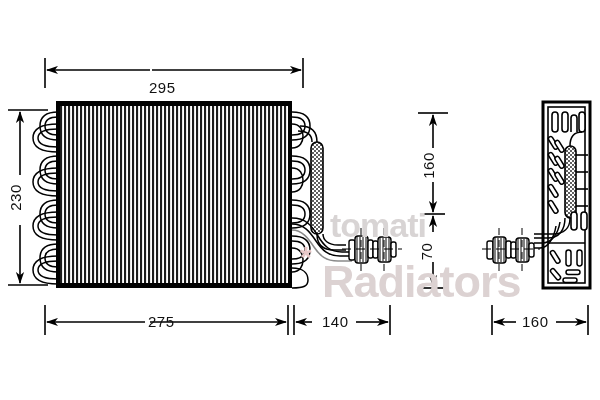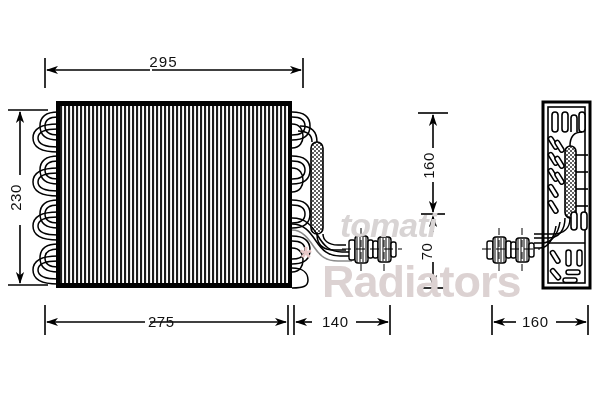--- a/index.html
+++ b/index.html
@@ -39,26 +39,25 @@
   .rot-ccw { transform: rotate(-90deg); }
   .wm {
     position: absolute;
     font-family: "Liberation Sans", sans-serif;
     font-weight: bold;
     white-space: nowrap;
     user-select: none;
     pointer-events: none;
   }
   .wm-line1 {
-    left: 340px;
+    left: 330px;
     top: 206px;
     font-size: 34px;
     color: #d8d4d4;
     letter-spacing: -1px;
-    font-style: italic;
   }
   .wm-line2 {
     left: 322px;
     top: 256px;
     font-size: 45px;
     color: #dcd2d2;
     letter-spacing: -1px;
   }
   .wm-mark {
     left: 300px;
@@ -329,21 +328,21 @@
       <line x1="588" y1="305" x2="588" y2="335" stroke="#000" stroke-width="1.6"></line>
       <line x1="494" y1="322" x2="516" y2="322" stroke="#000" stroke-width="1.6" marker-end="url(#arrR)" transform="rotate(180 505 322)"></line>
       <line x1="556" y1="322" x2="586" y2="322" stroke="#000" stroke-width="1.6" marker-end="url(#arrR)"></line>
     </g>
   </svg>
 
   <div class="wm wm-mark">*</div>
   <div class="wm wm-line1">tomati</div>
   <div class="wm wm-line2">Radiators</div>
 
-  <div class="dimtext" style="left:149px; top:55px;font-family:Liberation Mono, monospace;">295</div>
+  <div class="dimtext" style="left:149px; top:79px;">295</div>
 
   <div class="dimtext vert rot-ccw" style="left:2px; top:189px;">230</div>
 
   <div class="dimtext" style="left:148px; top:313px;">275</div>
 
   <div class="dimtext" style="left:322px; top:313px;">140</div>
 
   <div class="dimtext vert rot-ccw" style="left:415px; top:157px;">160</div>
 
   <div class="dimtext vert rot-ccw" style="left:418px; top:243px;">70</div>

